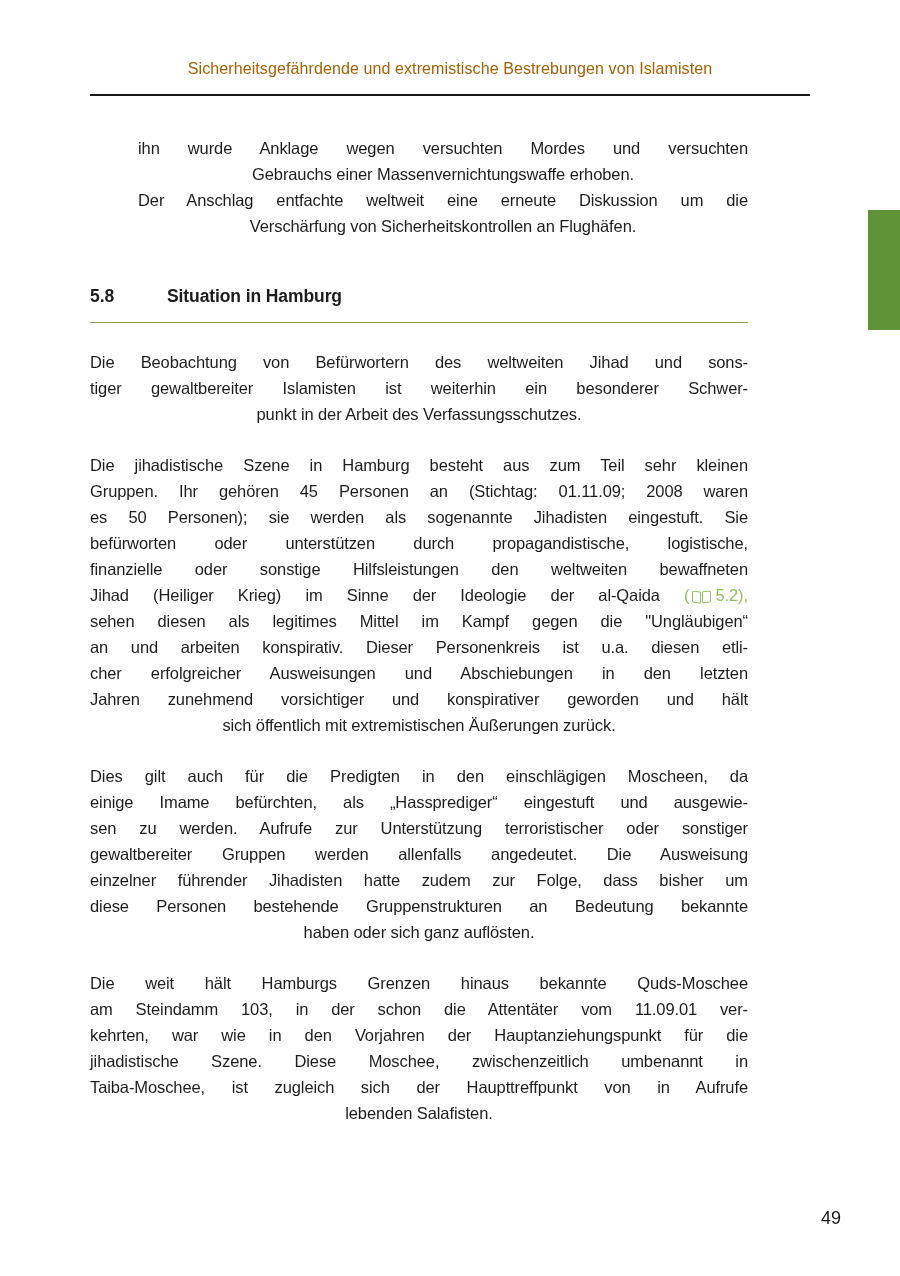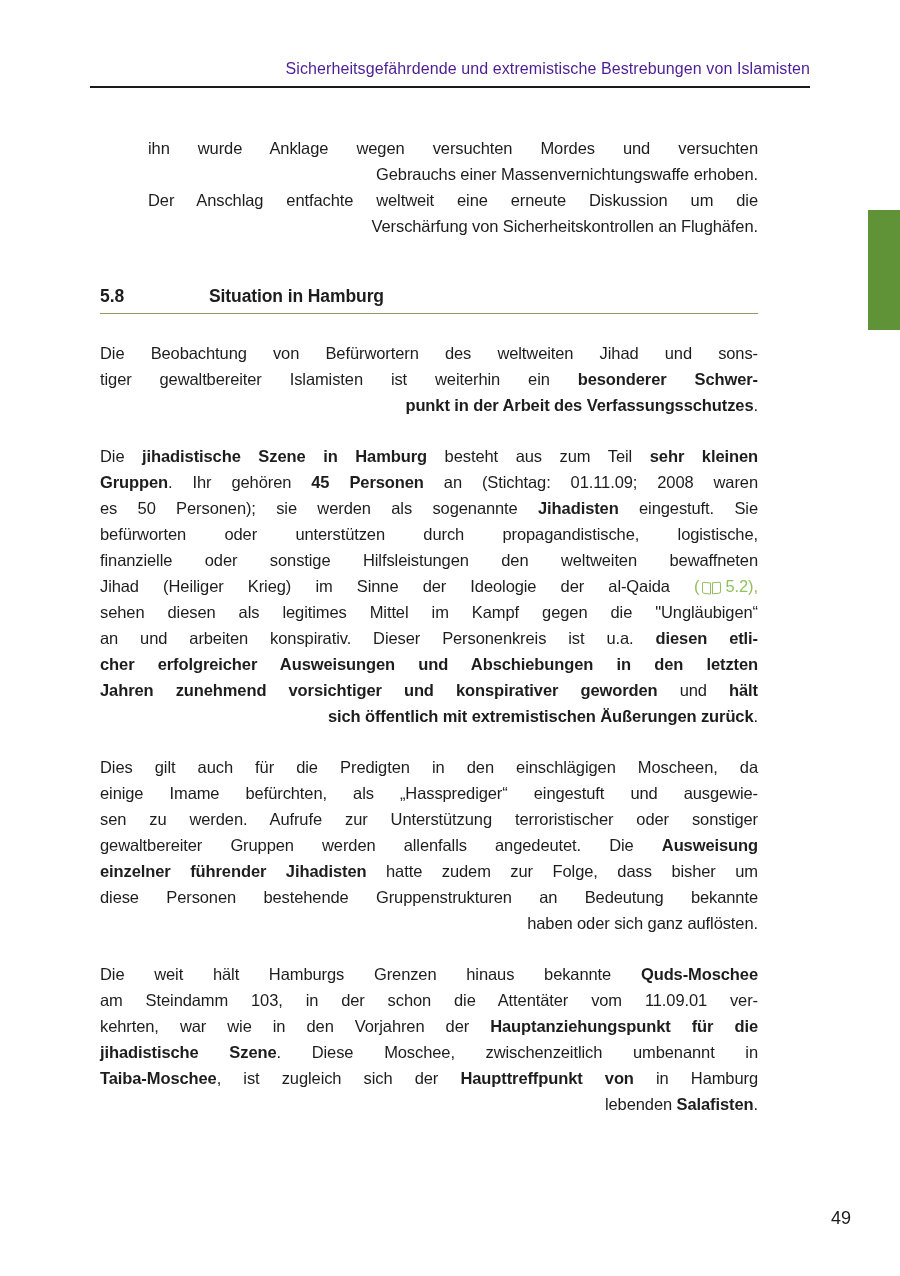--- a/index.html
+++ b/index.html
@@ -14,71 +14,70 @@
     position:relative;
     width:900px;height:1276px;
     margin:0 auto;
     background:#ffffff;
     color:var(--text);
     overflow:hidden;
   }
   
   .running-header{
     position:absolute;left:90px;top:60px;width:720px;
-    text-align:right;
+    text-align:center;
     font-size:16px;letter-spacing:.1px;
-    color:#4c1d95;
-    padding-bottom:8px;
+    color:#a16207;
+    padding-bottom:16px;
     border-bottom:2px solid #1a1a1a;
   }
   
   .side-tab{
     position:absolute;right:0;top:210px;
     width:32px;height:120px;
     background:var(--tab);
   }
   
   .column{
-    position:absolute;left:100px;top:135px;width:658px;
+    position:absolute;left:90px;top:135px;width:658px;
     font-size:16.5px;line-height:26px;
     letter-spacing:-0.1px;
   }
   .block{margin:0 0 25px 0;}
   .block.indent{padding-left:48px;}
-  .line{text-align:right;}
+  .line{text-align:center;}
   .line.justify{text-align:justify;text-align-last:justify;}
-  b{font-weight:bold;}
+  b{font-weight:normal;}
   
   .section-heading{
     margin:46px 0 26px 0;
     font-size:17.5px;font-weight:bold;line-height:22px;
-    padding-bottom:6px;
+    padding-bottom:15px;
     border-bottom:1px solid var(--rule);
     display:flex;
-    gap:32px;
   }
   .section-number{width:77px;flex:0 0 77px;}
   
   .xref{color:var(--link);white-space:nowrap;}
   .book-icon{
     display:inline-block;position:relative;
     width:18px;height:13px;
     margin:0 5px 0 3px;vertical-align:-2px;
     color:var(--link);
   }
   .book-icon::before,.book-icon::after{
     content:"";position:absolute;top:1px;
     width:6.5px;height:9.5px;
     border:1.6px solid currentColor;
   }
   .book-icon::before{left:0;border-radius:2px 1px 1px 2px;transform:skewY(6deg);}
   .book-icon::after{right:0;border-radius:1px 2px 2px 1px;transform:skewY(-6deg);}
   
   .page-number{
-    position:absolute;right:49px;top:1208px;
+    position:absolute;right:59px;top:1208px;
     font-size:18px;color:#1a1a1a;
   }
 </style>
 </head>
 <body>
 
 <div class="page">
 
   <div class="running-header">Sicherheitsgefährdende und extremistische Bestrebungen von Islamisten</div>
 
@@ -126,21 +125,21 @@
           <div class="line justify"><span>gewaltbereiter Gruppen werden allenfalls angedeutet. Die </span><b>Ausweisung</b></div>
           <div class="line justify"><b>einzelner führender Jihadisten</b><span> hatte zudem zur Folge, dass bisher um</span></div>
           <div class="line justify"><span>diese Personen bestehende Gruppenstrukturen an Bedeutung bekannte</span></div>
           <div class="line"><span>haben oder sich ganz auflösten.</span></div>
         </div>
         <div class="block">
           <div class="line justify"><span>Die weit hält Hamburgs Grenzen hinaus bekannte </span><b>Quds-Moschee</b></div>
           <div class="line justify"><span>am Steindamm 103, in der schon die Attentäter vom 11.09.01 ver-</span></div>
           <div class="line justify"><span>kehrten, war wie in den Vorjahren der </span><b>Hauptanziehungspunkt für die</b></div>
           <div class="line justify"><b>jihadistische Szene</b><span>. Diese Moschee, zwischenzeitlich umbenannt in</span></div>
-          <div class="line justify"><b>Taiba-Moschee</b><span>, ist zugleich sich der </span><b>Haupttreffpunkt von</b><span> in Hamburg</span></div>
+          <div class="line justify"><b>Taiba-Moschee</b><span>, ist zugleich sich der </span><b>Haupttreffpunkt von</b><span> in Aufrufe</span></div>
           <div class="line"><span>lebenden </span><b>Salafisten</b><span>.</span></div>
         </div>
       </div>
 
   </div>
 
   <div class="page-number">49</div>
 
 </div>
 

